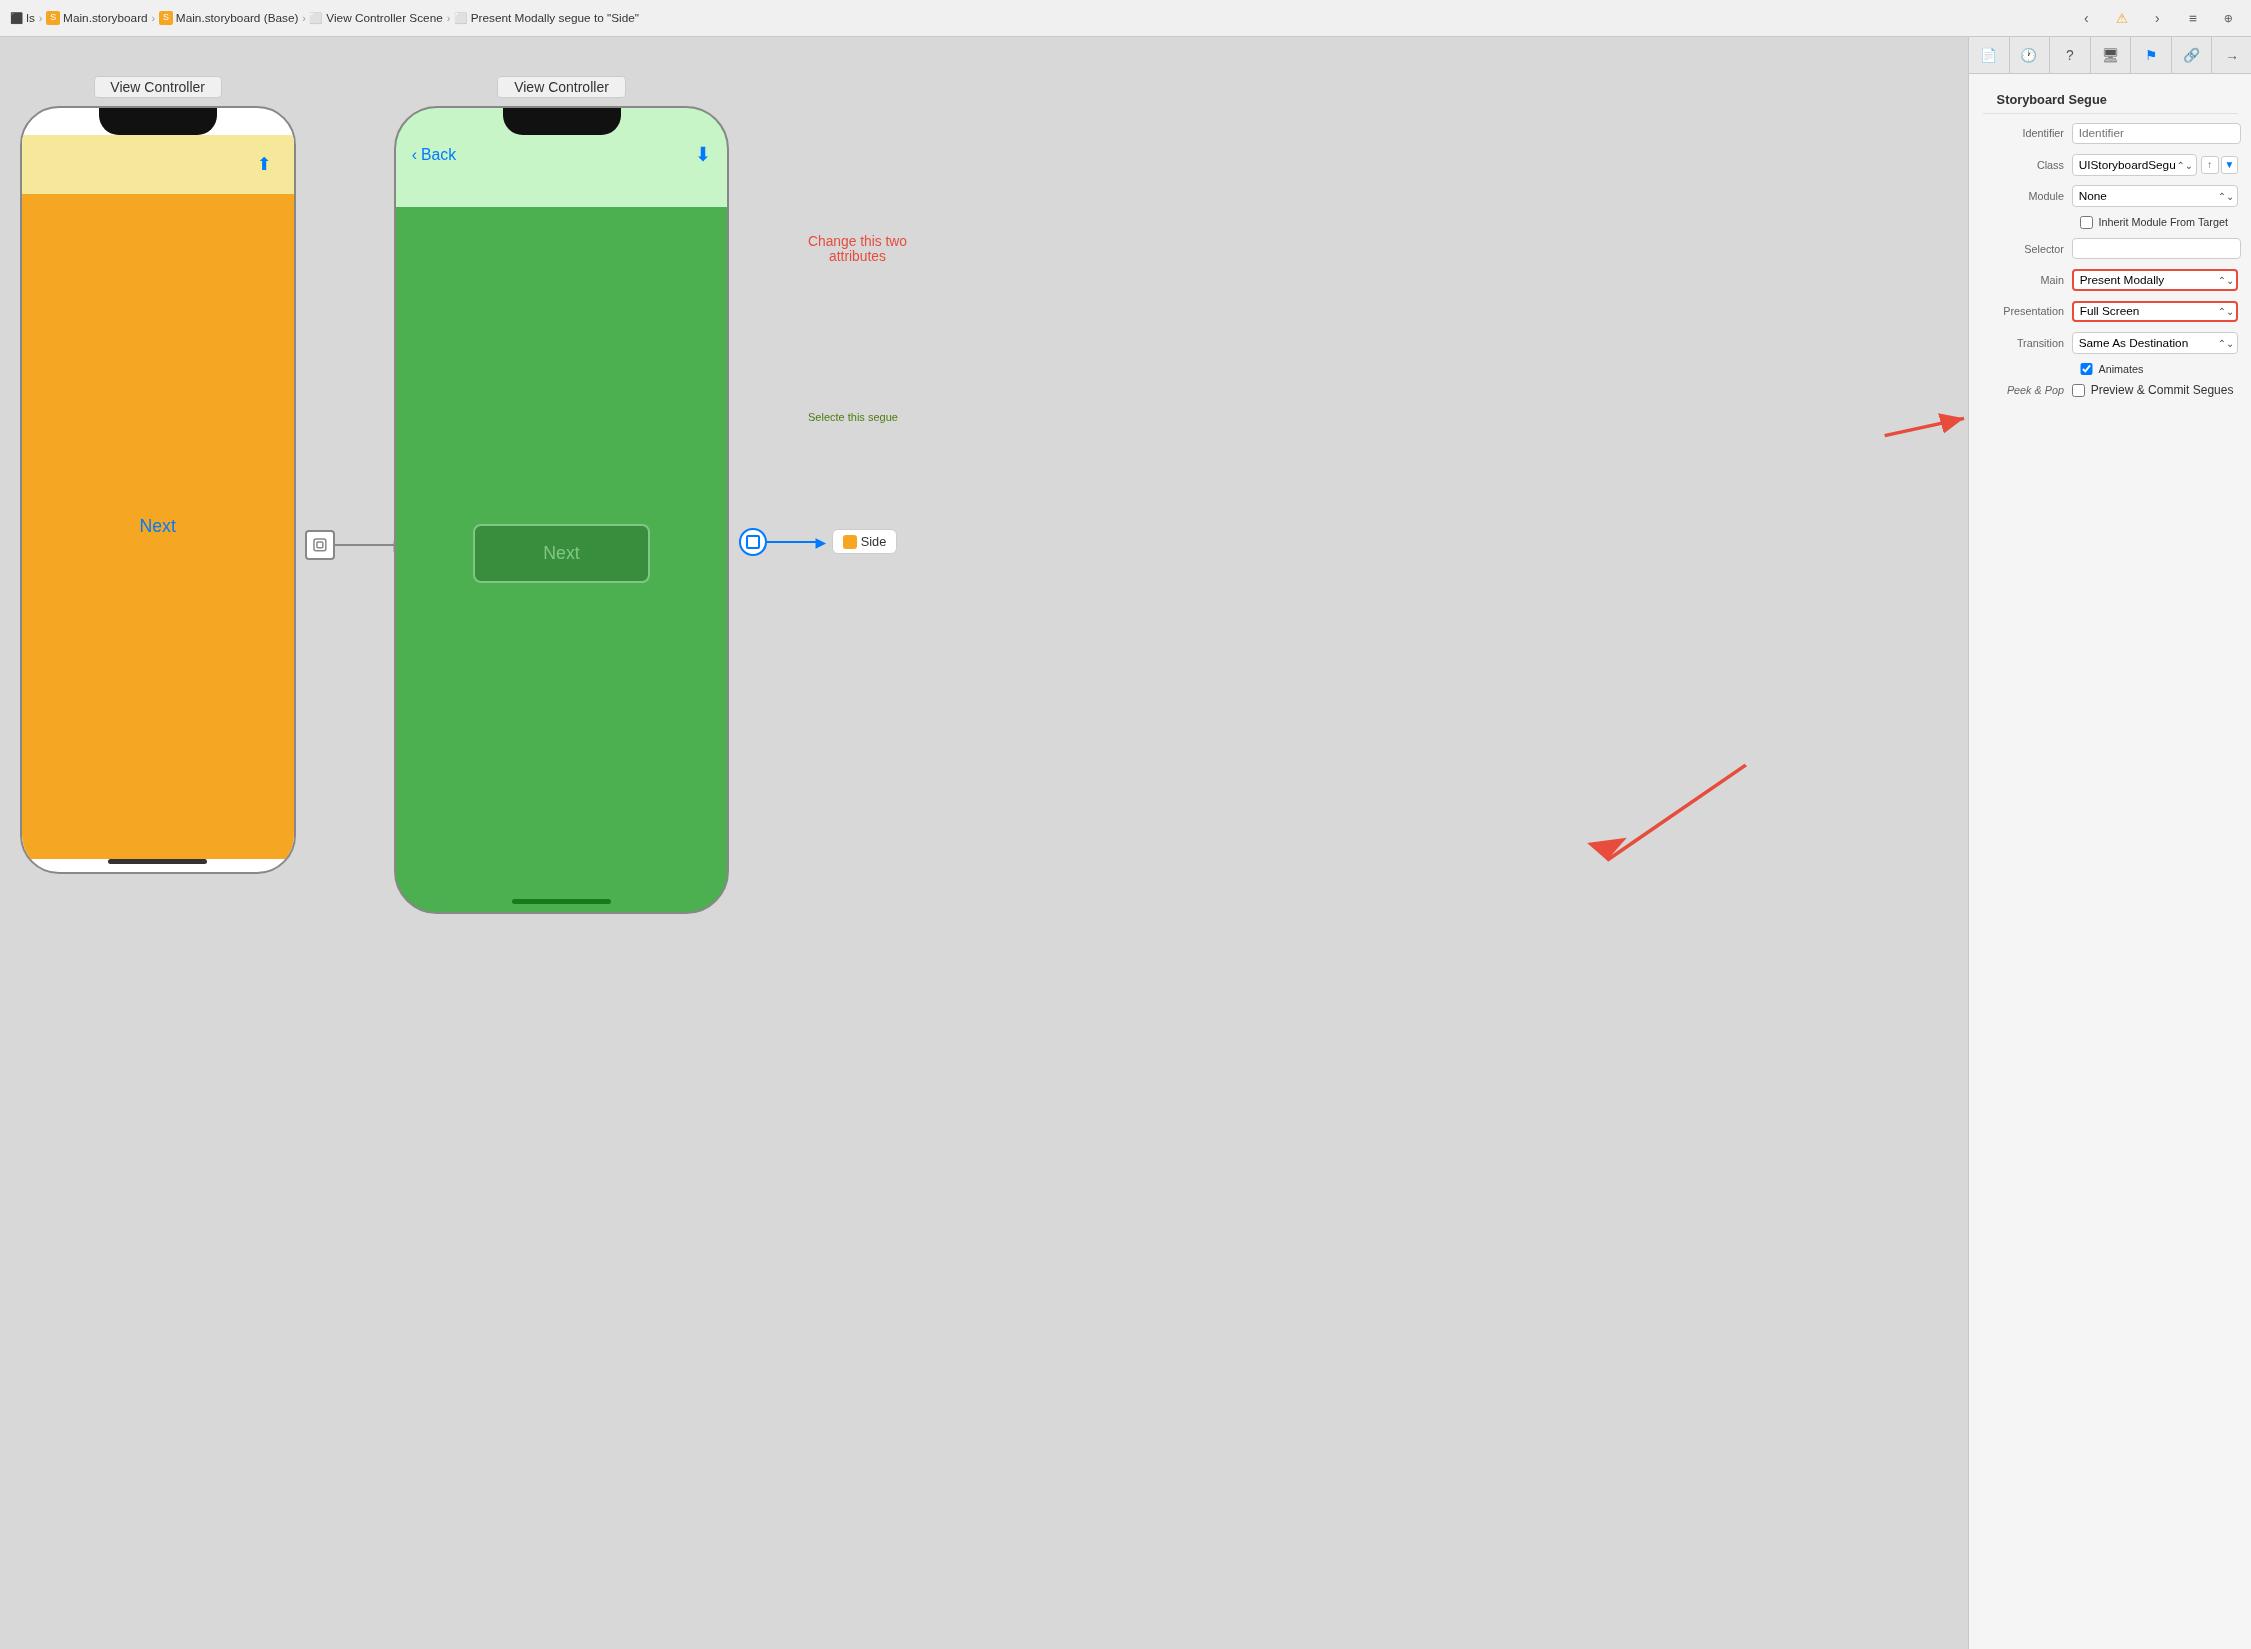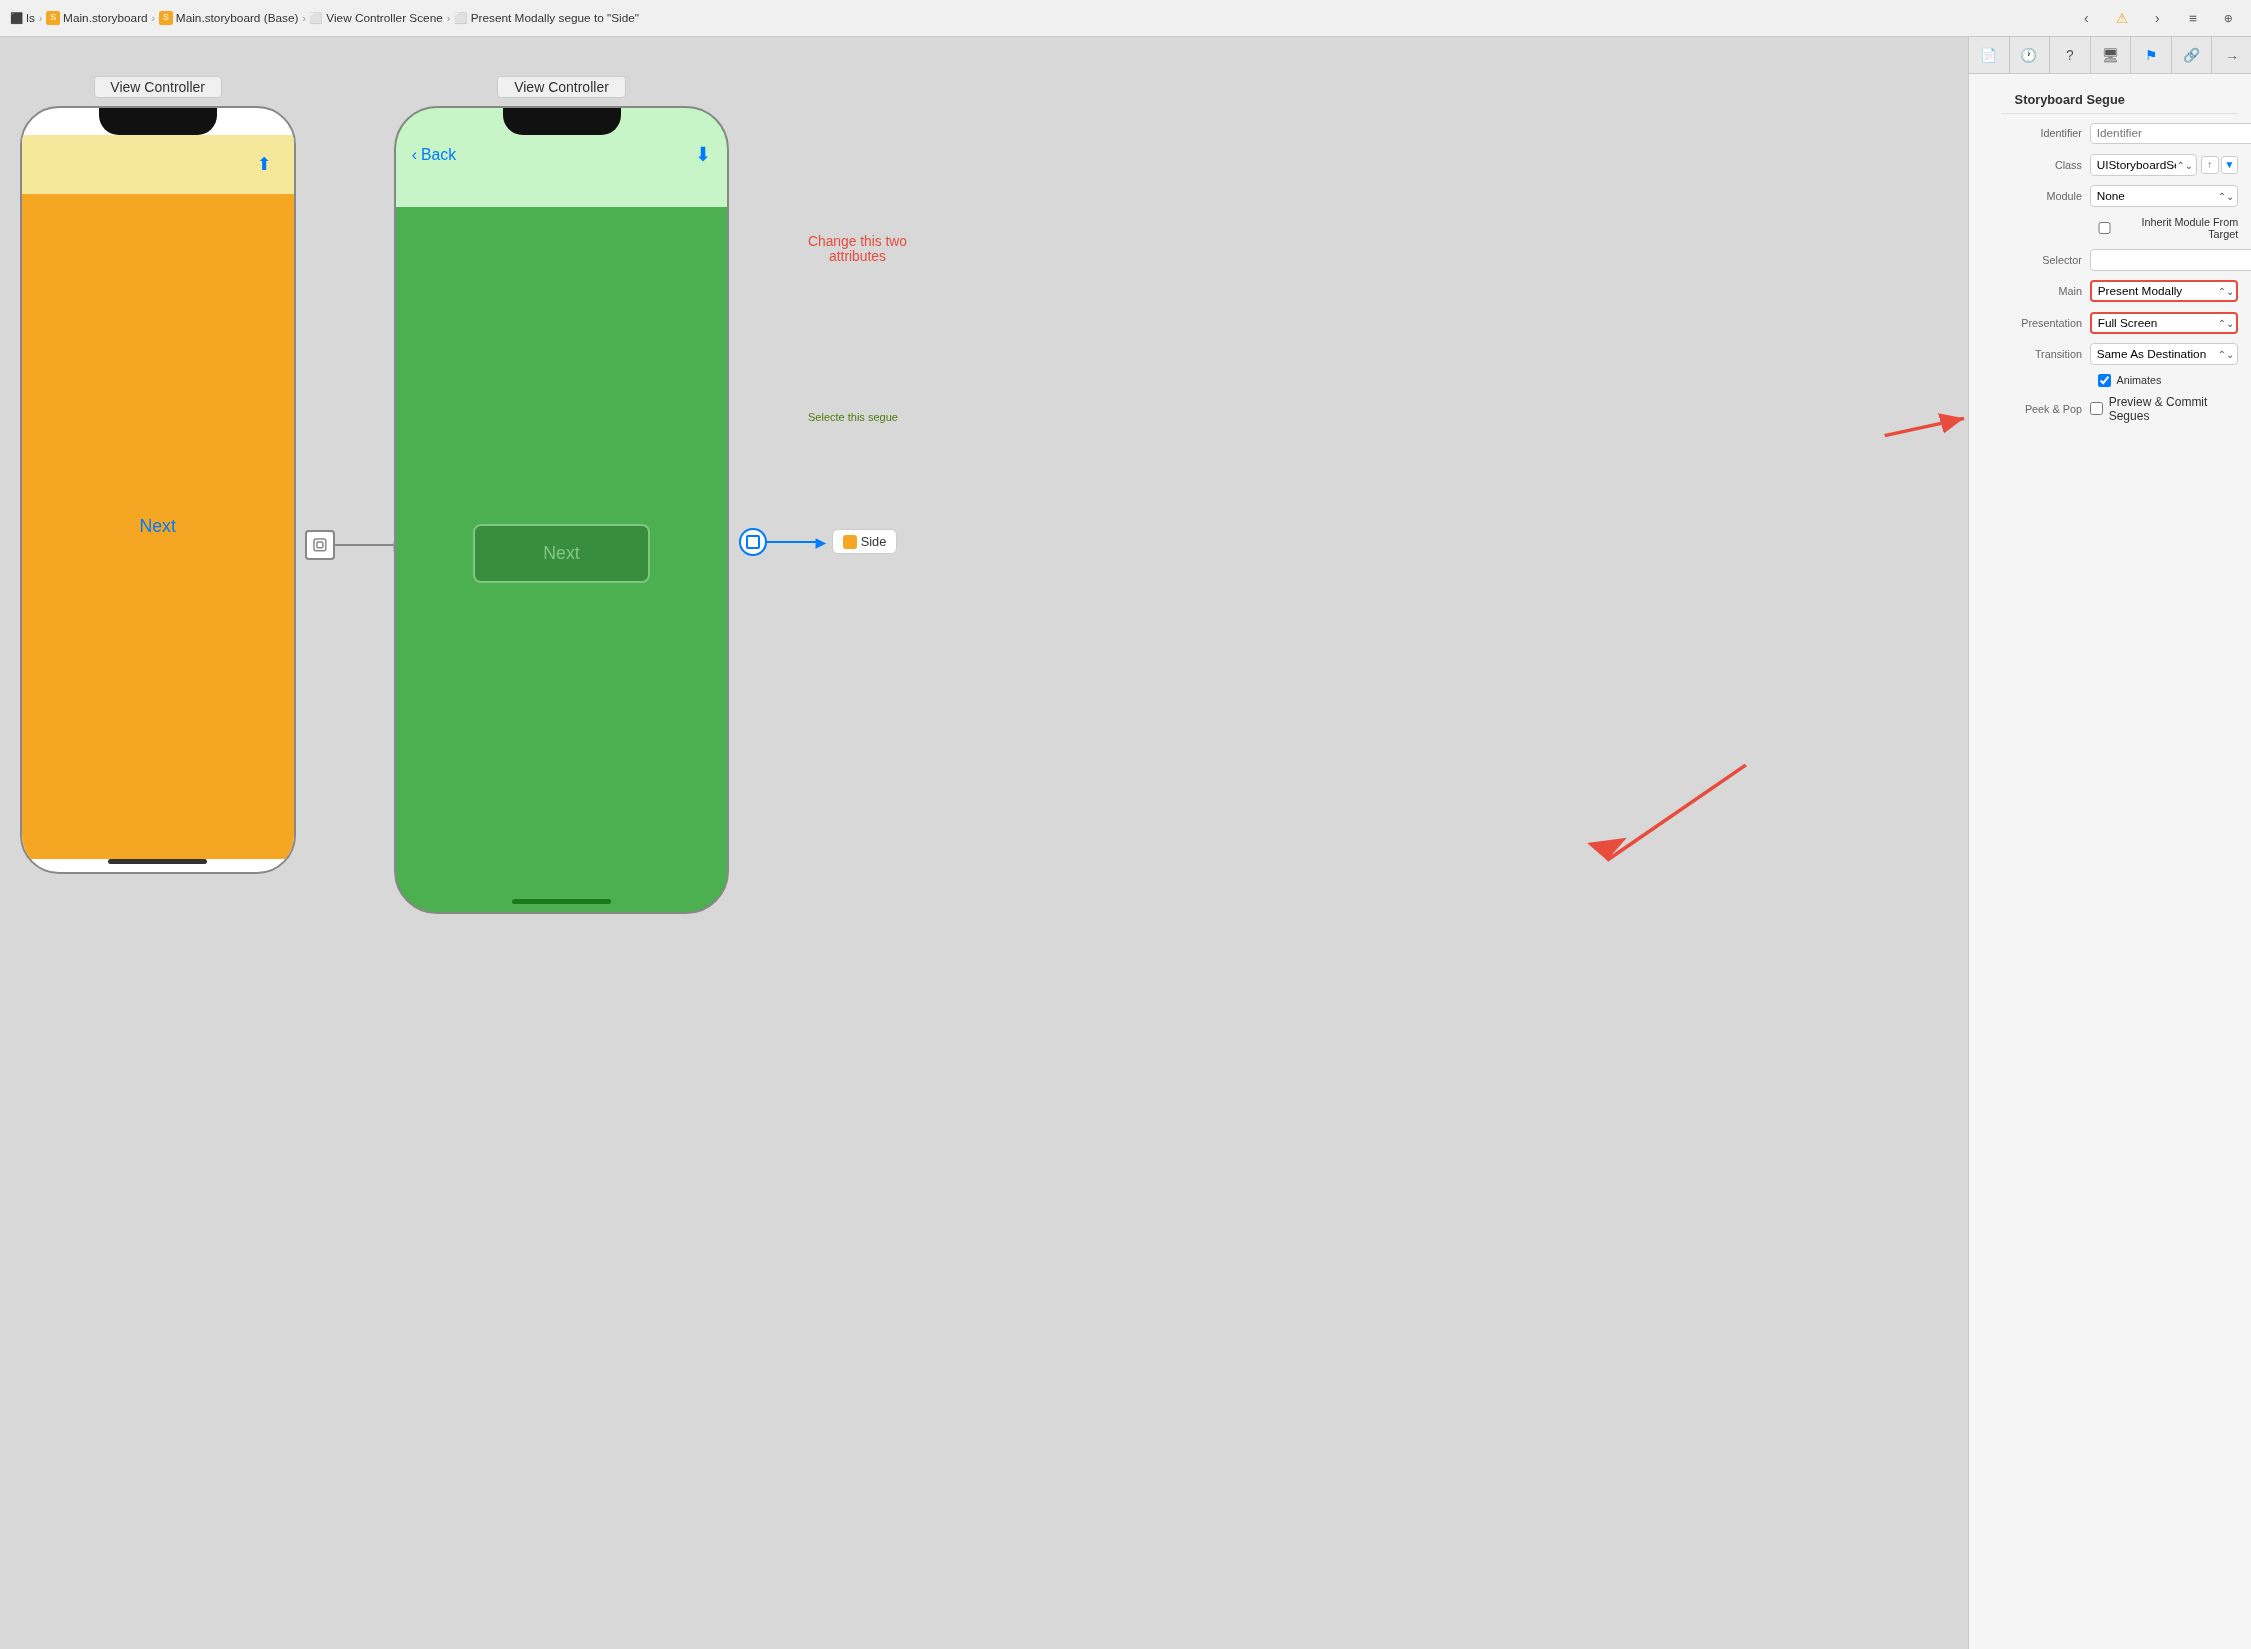--- a/index.html
+++ b/index.html
@@ -362,21 +362,20 @@
       font-size: 12.8px;
       font-weight: 600;
       color: #333;
       padding: 9.9px 13.8px 5.9px 13.8px;
       border-bottom: 1px solid #e0e0e0;
     }
     .panel-content {
       padding: 7.9px 13.8px;
       flex: 1;
       overflow-y: auto;
-      margin-left: 18px;
     }
     .form-row {
       display: flex;
       align-items: center;
       margin-bottom: 7.9px;
       min-height: 23.6px;
     }
     .form-label {
       width: 89px;
       font-size: 10.8px;
@@ -474,20 +473,21 @@
       align-items: center;
       margin-bottom: 7.9px;
     }
     .peek-pop-label {
       width: 89px;
       font-size: 10.8px;
       color: #666;
       text-align: right;
       padding-right: 7.9px;
       flex-shrink: 0;
+      font-style: italic;
     }
     .peek-pop-check {
       margin-right: 5.9px;
     }
     .peek-pop-text {
       font-size: 12px;
       color: #333;
     }
 
     .module-select-wrapper {

